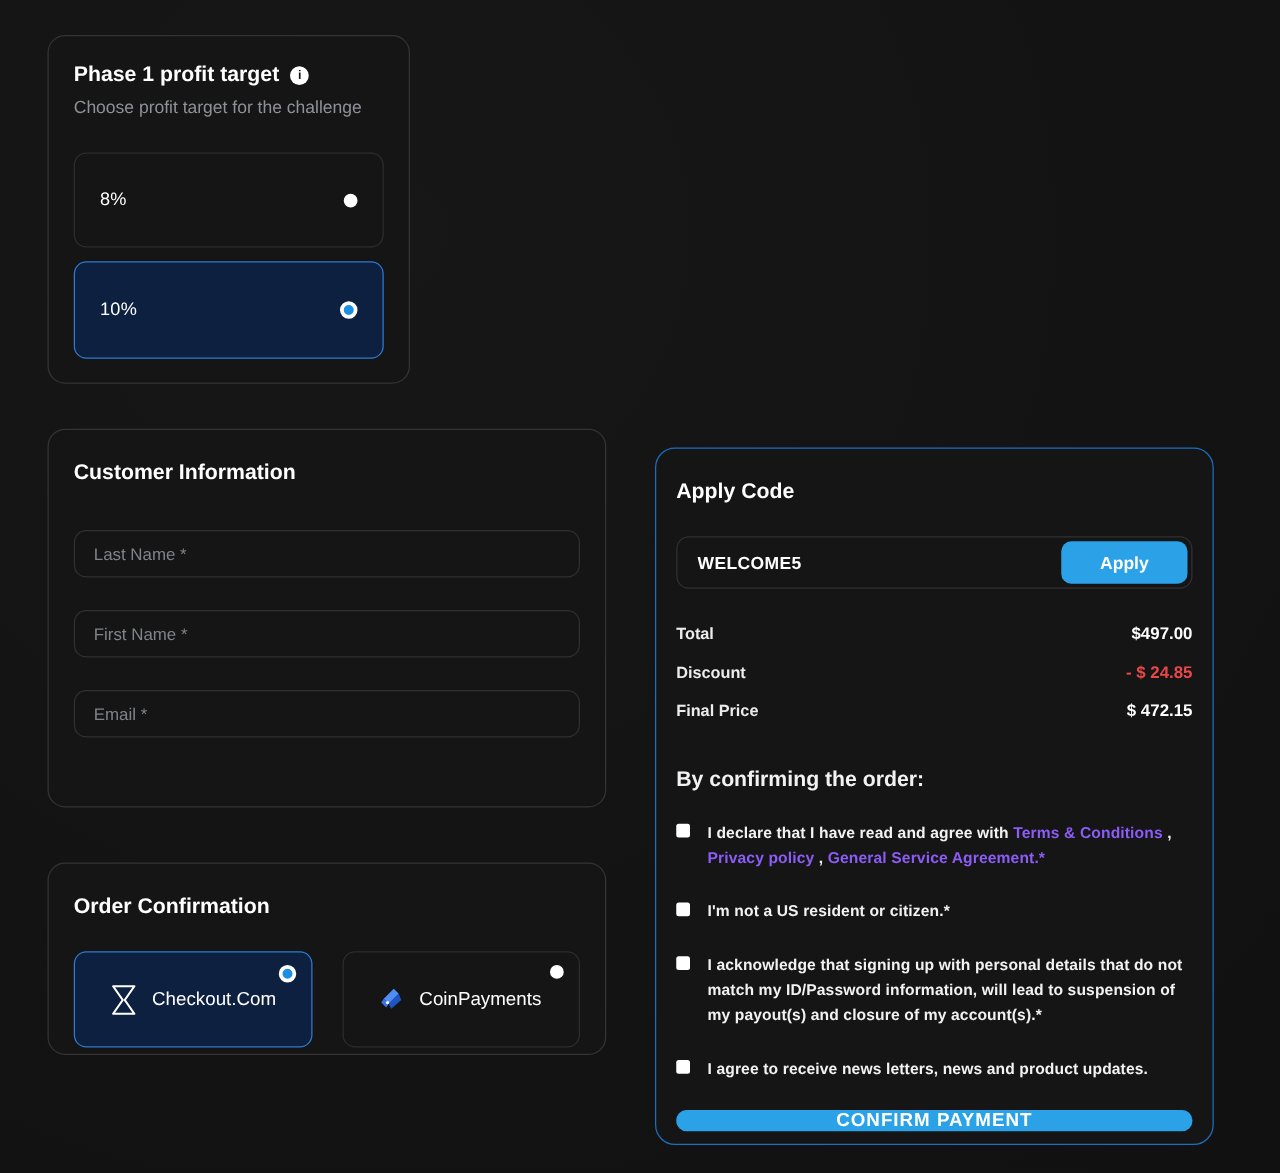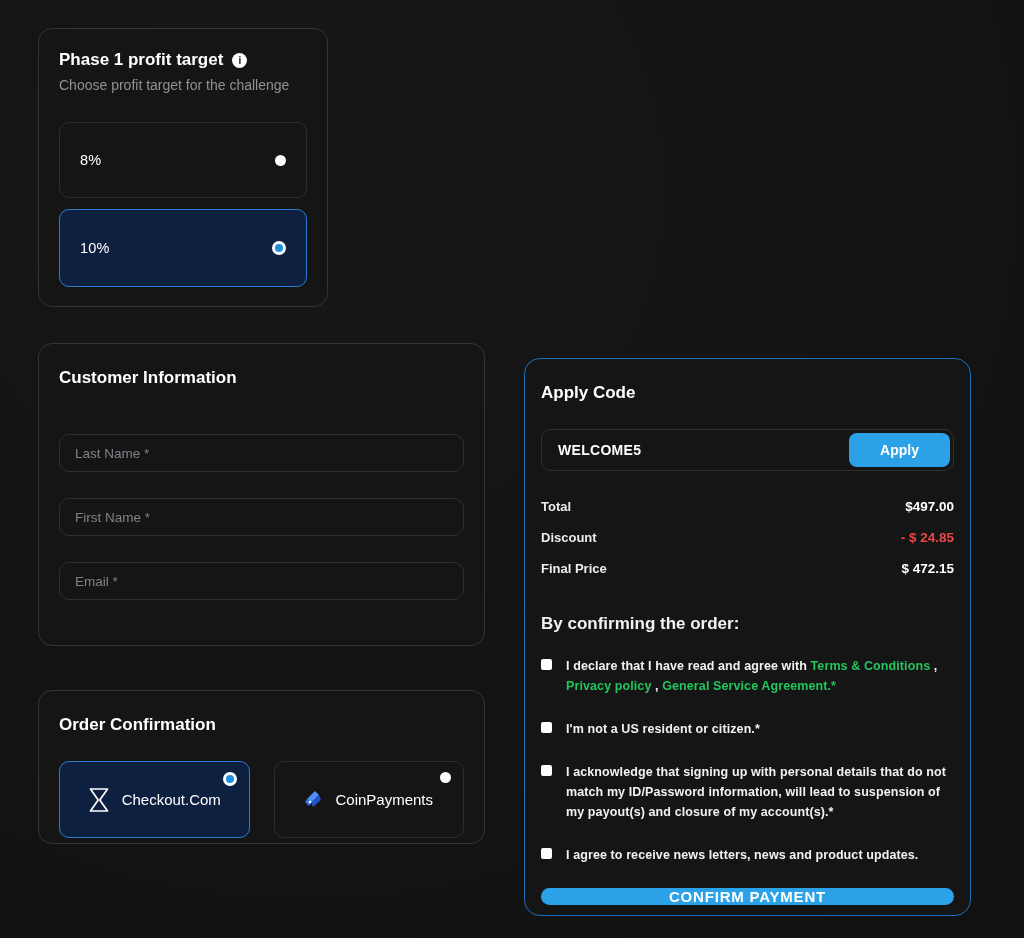--- a/index.html
+++ b/index.html
@@ -35,21 +35,21 @@
     display:flex; align-items:center; justify-content:space-between;
     padding:0 20px; margin-bottom:11px; cursor:pointer;
   }
   .option.selected { background:#0e2040; border:1.5px solid #2e7ad0; height:78px; }
   .option-label { color:#ffffff; font-size:14.5px; letter-spacing:.2px; }
   .radio-dot { width:11px; height:11px; border-radius:50%; background:#ffffff; }
   .radio-dot.on { width:14px; height:14px; background:#1d8fe0; border:3.5px solid #ffffff; }
 
   
   #card-customer { left:38px; top:343px; width:447px; height:303px; padding:24px 20px; }
-  #card-customer .card-title { margin-bottom:46px; }
+  #card-customer .card-title { margin-bottom:36px; }
   .text-input {
     display:block; width:100%; height:38px;
     background:transparent; border:1px solid #303030; border-radius:10px;
     color:#dddddd; font-size:13.5px; padding:0 15px; margin-bottom:26px;
     font-family:"Liberation Sans", sans-serif; outline:none;
   }
   .text-input::placeholder { color:#7f848a; }
 
   
   #card-order { left:38px; top:690px; width:447px; height:154px; padding:24px 20px; }
@@ -90,21 +90,21 @@
   .summary-label { color:#ececec; font-size:13px; font-weight:600; }
   .summary-value { color:#ffffff; font-size:13.5px; font-weight:700; }
   .summary-value.red { color:#e84848; }
   .confirm-intro { color:#f2f2f2; font-size:17px; font-weight:700; margin-top:22px; margin-bottom:22px; }
   .agree { display:flex; gap:14px; margin-bottom:23px; }
   .checkbox {
     width:11px; height:11px; background:#ffffff; border-radius:2px;
     margin-top:3px; flex:none; cursor:pointer;
   }
   .agree-text { color:#f2f2f2; font-size:12.5px; line-height:1.6; font-weight:600; letter-spacing:.1px; }
-  .link { color:#22c55e; cursor:pointer; }
+  .link { color:#8b5cf6; cursor:pointer; }
   .confirm-btn {
     margin-top:auto; width:100%; height:38px;
     background:#2ba2e8; border:none; border-radius:9px;
     color:#ffffff; font-weight:800; font-size:15px; letter-spacing:.8px;
     cursor:pointer; font-family:"Liberation Sans", sans-serif;
   }
   .icon-svg { display:block; }
 </style>
 </head>
 <body>

